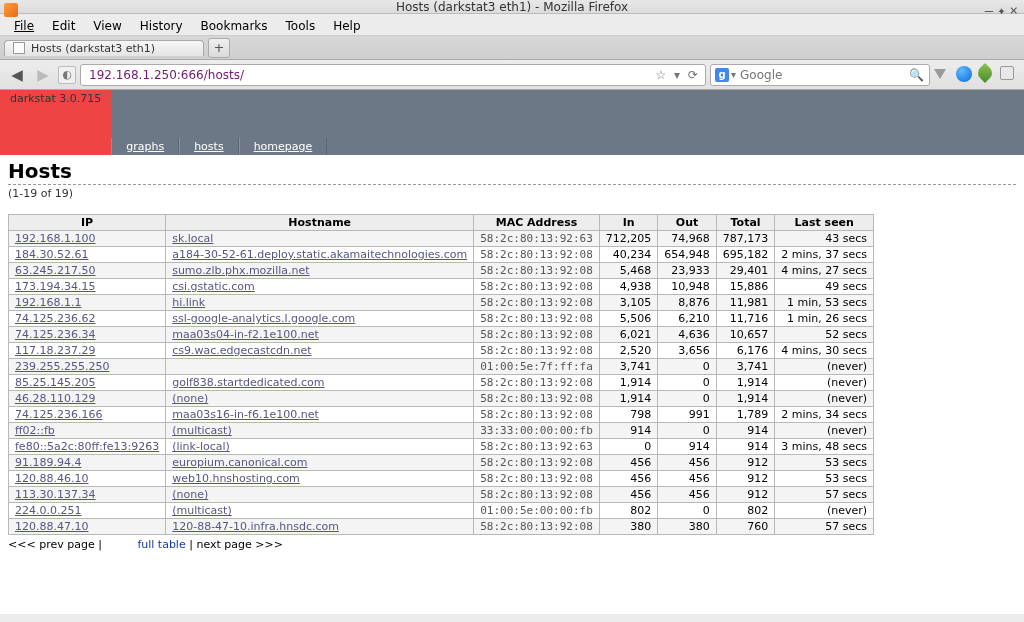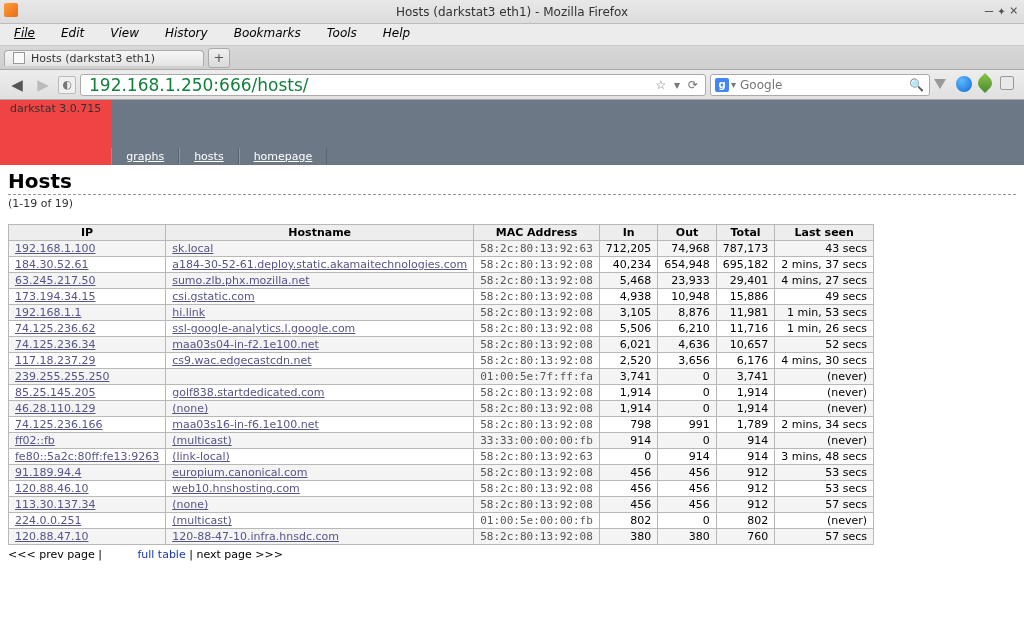--- a/index.html
+++ b/index.html
@@ -6,21 +6,21 @@
 body {
   font-family: "DejaVu Sans", "Liberation Sans", Arial, sans-serif;
   font-size: 12px;
   background: #ececec;
   color: #000;
   width: 1024px;
   height: 622px;
   overflow: hidden;
 }
 .titlebar {
-  height: 24px;
+  height: 14px;
   background: linear-gradient(to bottom, #e8e8e8, #dcdcdc);
   border-bottom: 1px solid #bbb;
   display: flex;
   align-items: center;
   justify-content: center;
   position: relative;
   font-size: 12px;
   color: #333;
 }
 .titlebar .window-btns {
@@ -43,24 +43,23 @@
   width: 14px;
   height: 14px;
   background: linear-gradient(135deg, #ff9d3b, #e86b17);
   border-radius: 2px;
 }
 .menubar {
   height: 22px;
   background: #ececec;
   border-bottom: 1px solid #ccc;
   display: flex;
-  align-items: flex-start;
+  align-items: flex-end;
   padding: 0 6px;
-  gap: 10px;
-  font-style: italic;
+  gap: 2px;
 }
 .menubar .menu-item {
   padding: 2px 8px;
   cursor: pointer;
 }
 .tabbar {
   height: 24px;
   background: linear-gradient(to bottom, #d7d7d7, #cfcfcf);
   display: flex;
   align-items: center;
@@ -138,24 +137,24 @@
   border: 1px solid #aaa;
   border-radius: 3px;
   display: flex;
   align-items: center;
   padding: 0 4px;
 }
 .urlbar input {
   flex: 1;
   border: none;
   outline: none;
-  font-size: 17px;
+  font-size: 12px;
   padding: 0 4px;
   font-family: inherit;
-  color: #15803d;
+  color: #701a75;
 }
 .url-action {
   width: 16px;
   height: 16px;
   display: flex;
   align-items: center;
   justify-content: center;
   color: #777;
   font-size: 12px;
   cursor: pointer;

